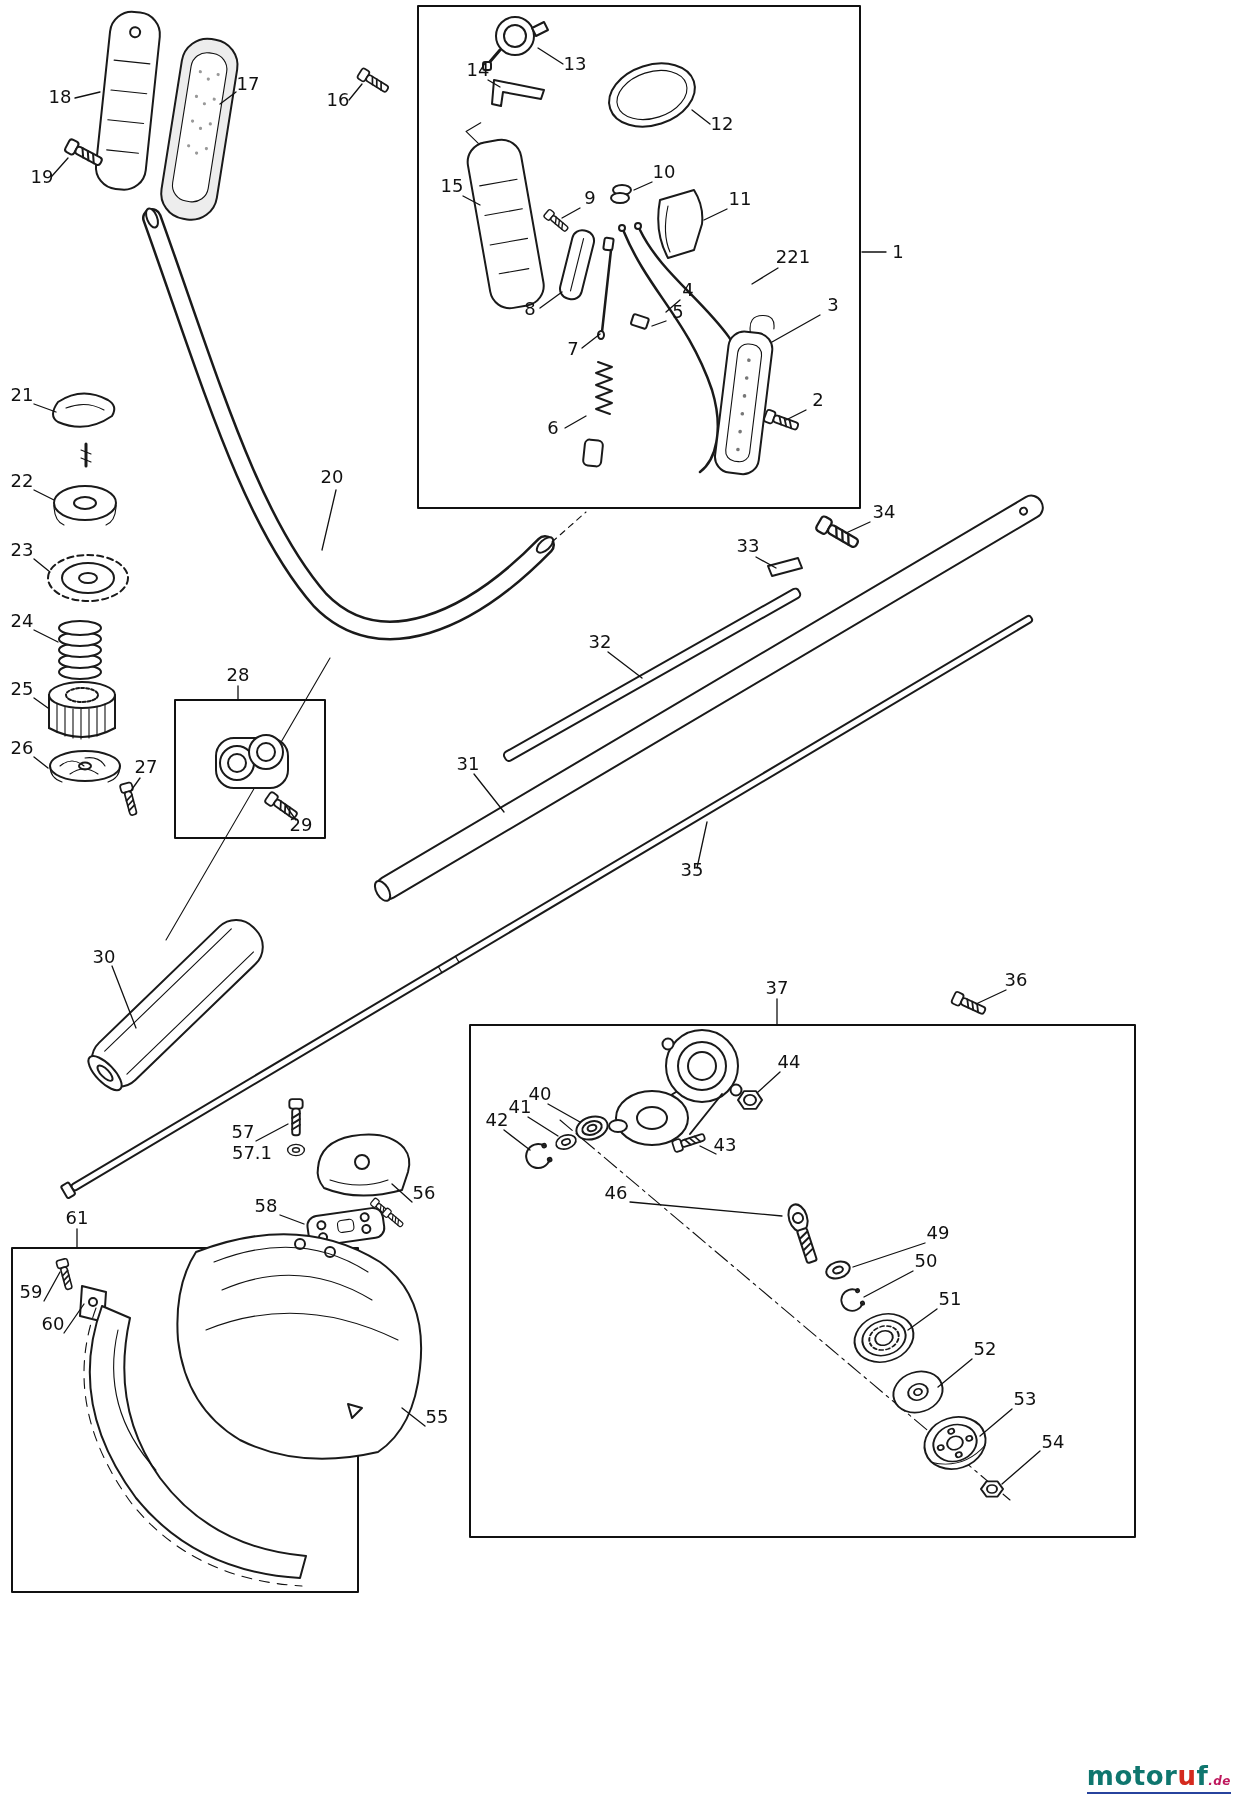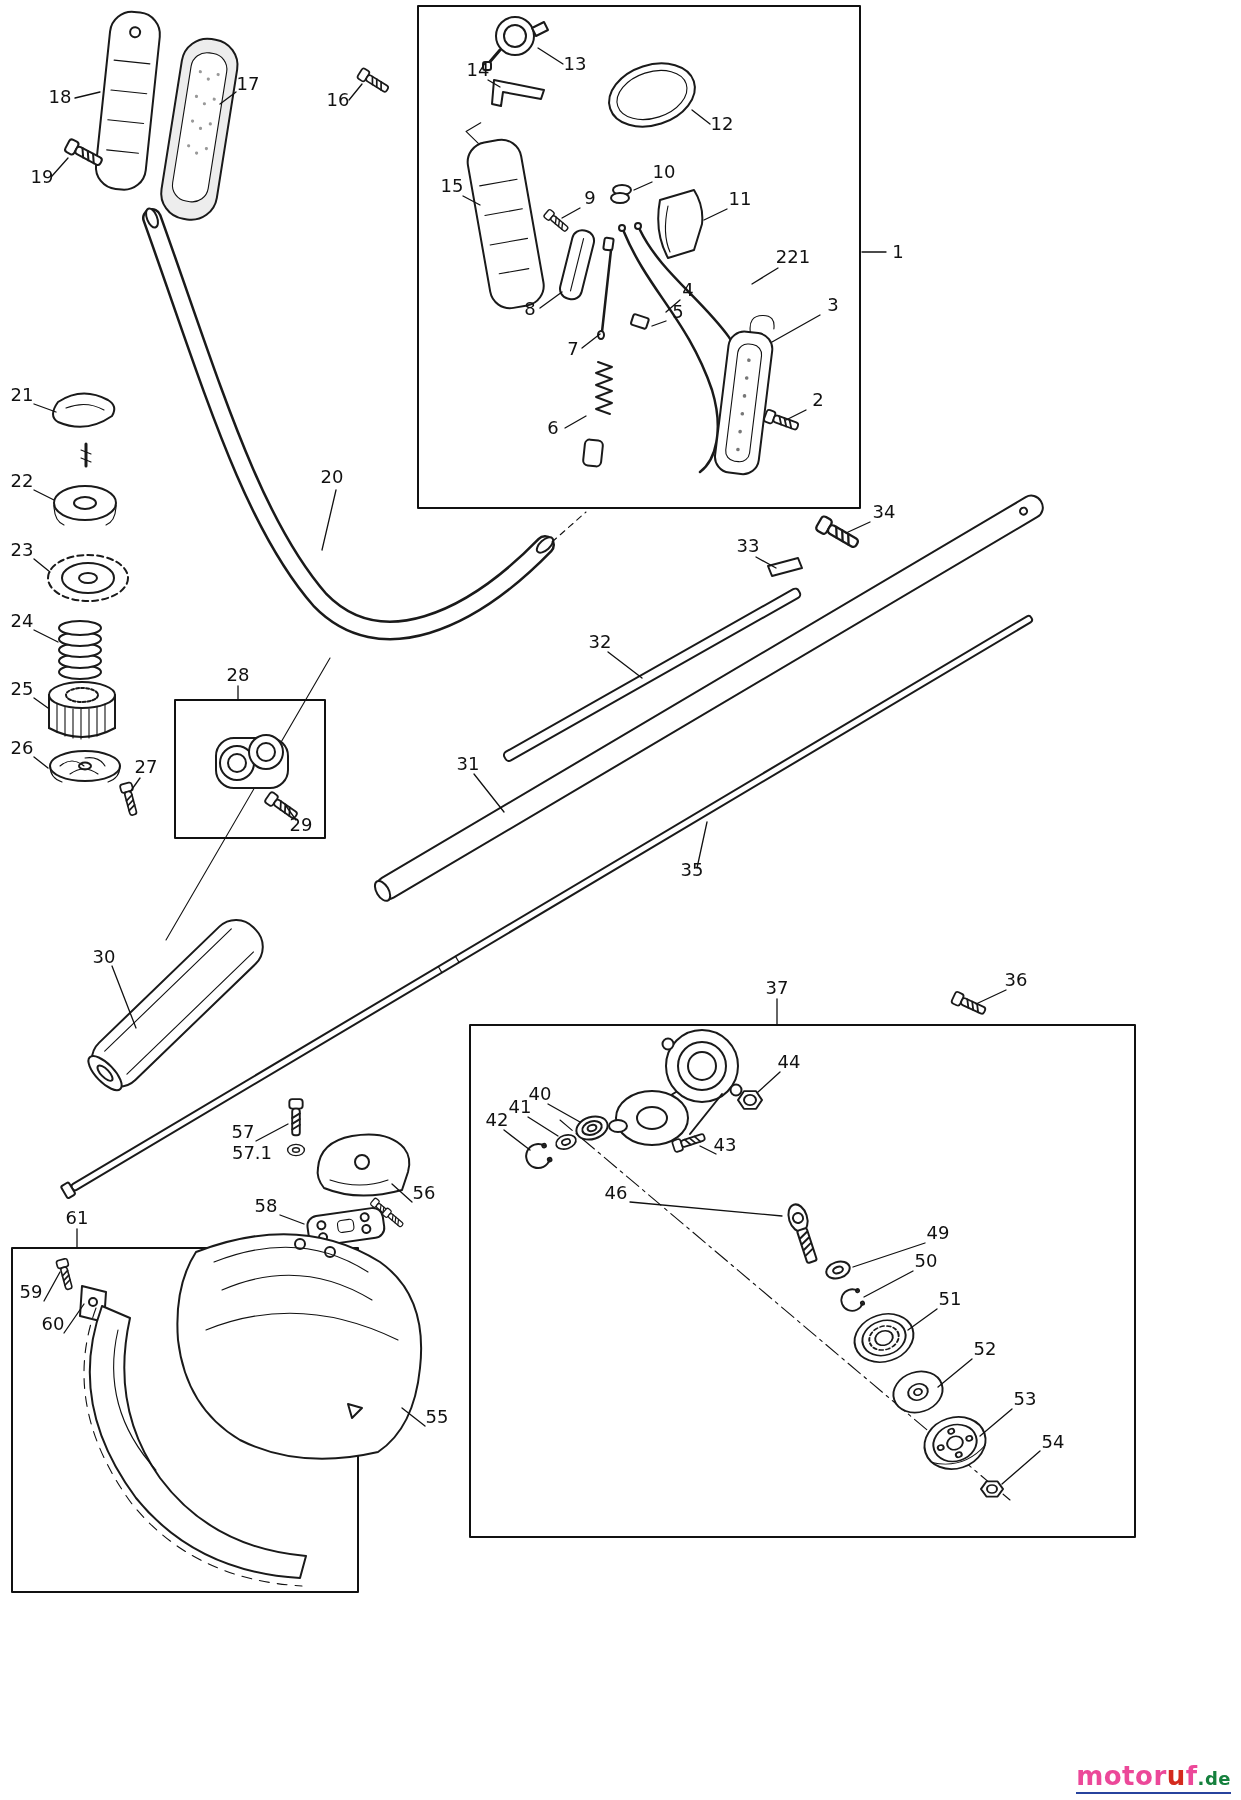--- a/index.html
+++ b/index.html
@@ -3,23 +3,23 @@
 <meta charset="utf-8">
 <style>
   html,body{margin:0;padding:0;background:#fff;}
   .stage{position:relative;width:1241px;height:1800px;background:#ffffff;font-family:"DejaVu Sans",sans-serif;overflow:hidden;}
   .stage svg{position:absolute;left:0;top:0;}
   text.callout{font-family:"DejaVu Sans",sans-serif;font-size:18px;fill:#111;stroke:none;text-anchor:middle;}
   .leader line{stroke:#111;stroke-width:1.3;}
   .box{fill:none;stroke:#111;stroke-width:2;}
   .thin{stroke:#111;stroke-width:1.1;}
   .logo{position:absolute;right:10px;bottom:6px;font-family:"DejaVu Sans",sans-serif;font-weight:bold;font-size:26px;letter-spacing:.5px;border-bottom:2px solid #27439d;padding-bottom:1px;}
-  .lg-blue{color:#ec4899;}
+  .lg-blue{color:#0f766e;}
   .lg-red{color:#d42a1e;}
-  .lg-gray{color:#15803d;font-size:18px;}
+  .lg-gray{color:#be185d;font-size:12px;font-style:italic;}
 </style>
 </head>
 <body>
 
 <div class="stage">
 <svg width="1241" height="1800" viewBox="0 0 1241 1800">
   <defs>
     <g id="screw">
       <rect x="-3" y="-7" width="10" height="14" rx="3" fill="#fff"></rect>
       <rect x="7" y="-4" width="28" height="8" rx="3" fill="#fff"></rect>

